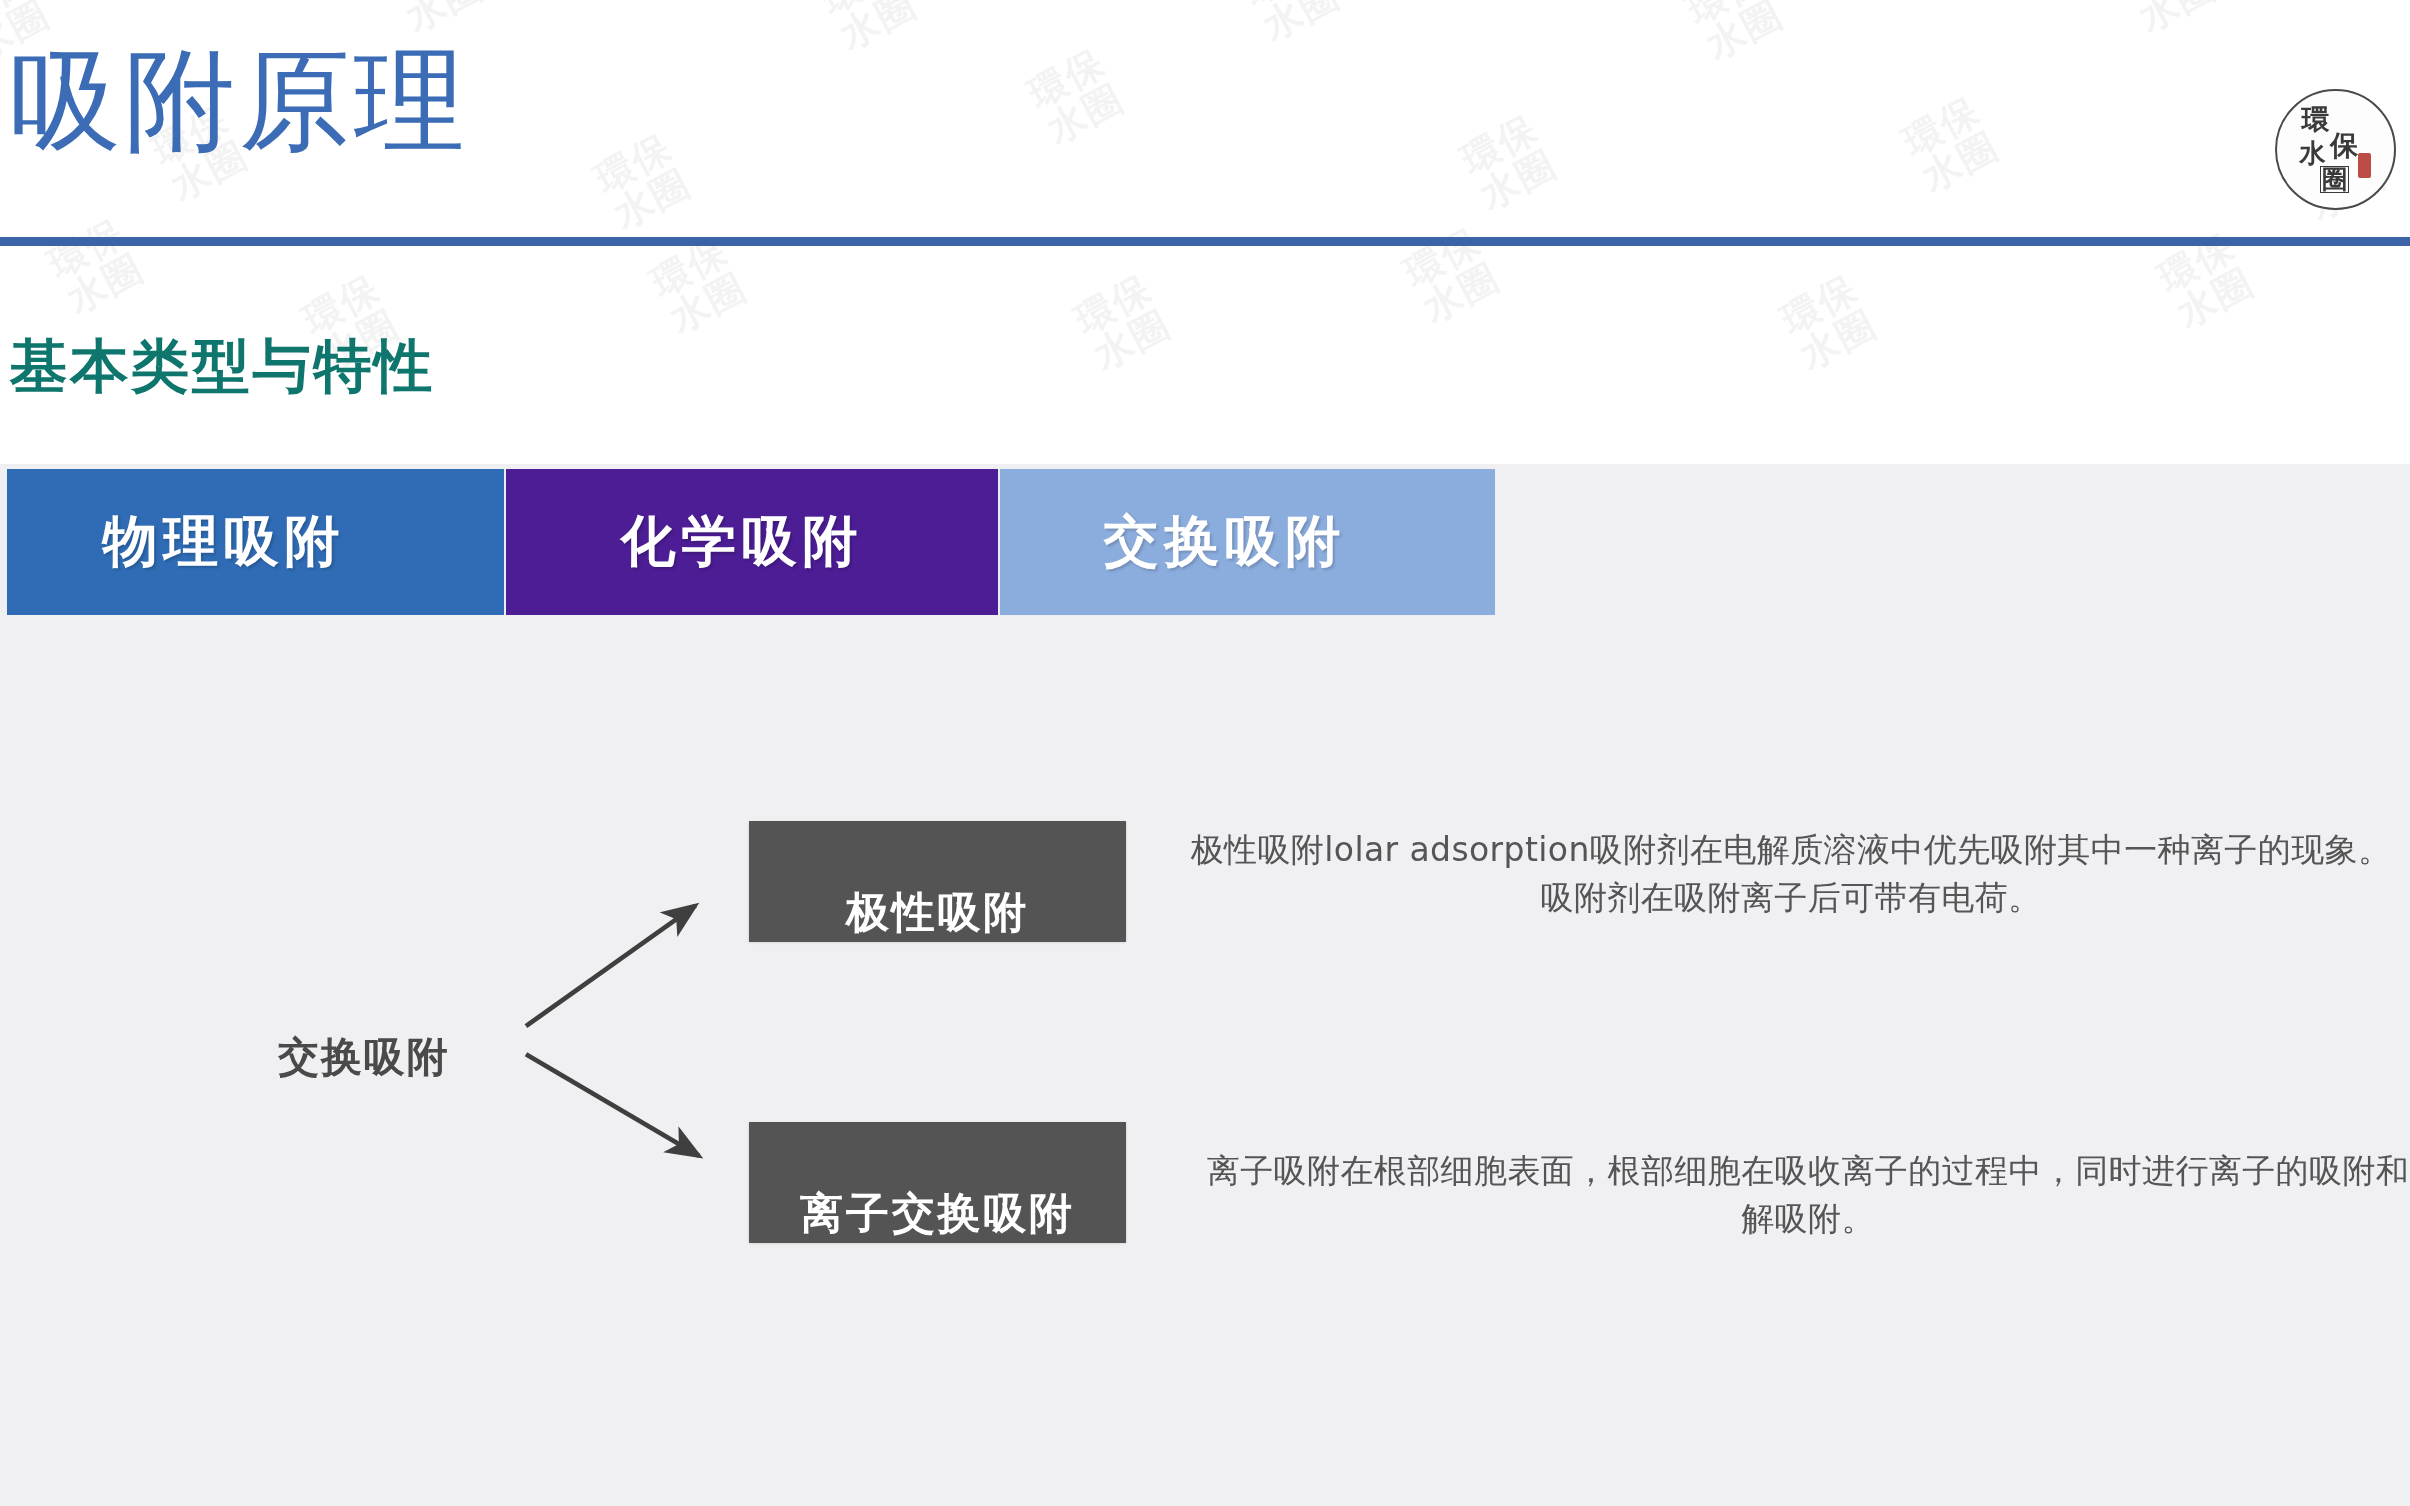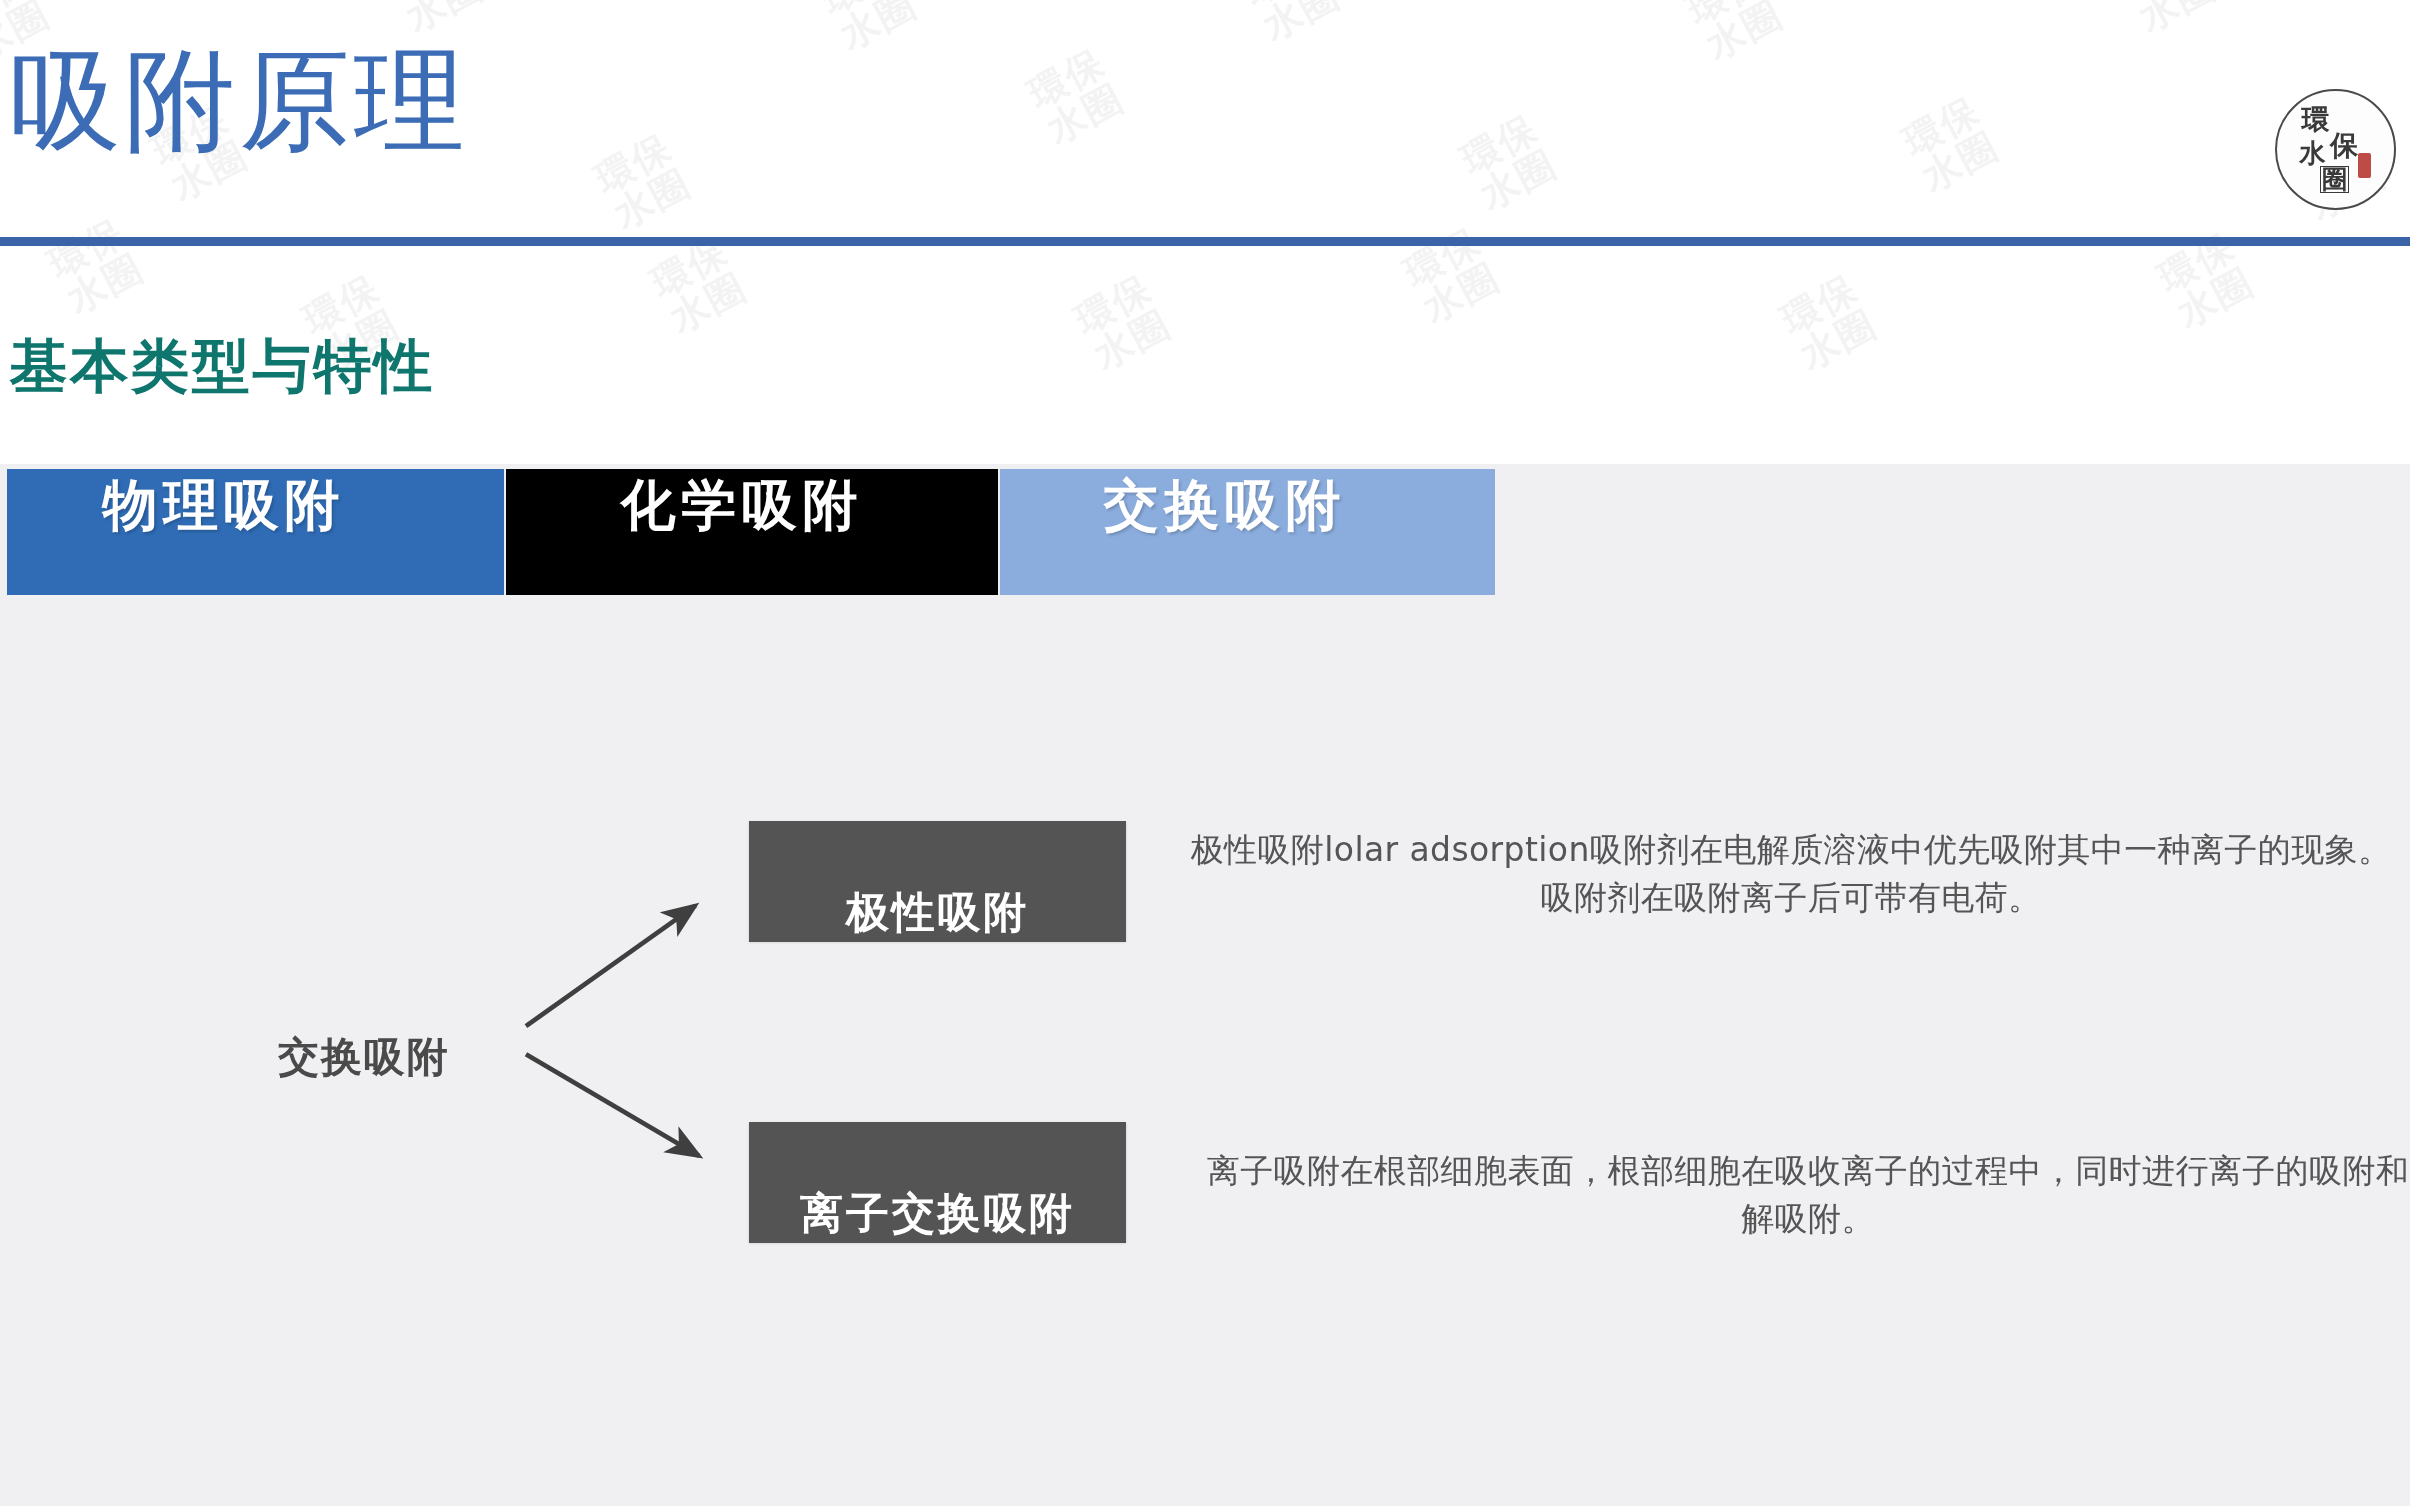--- a/index.html
+++ b/index.html
@@ -133,35 +133,35 @@
   
   .tabbar {
     position: absolute;
     left: 6.6px;
     top: 469px;
     height: 146px;
     display: flex;
     z-index: 5;
   }
   .tab {
-    height: 126px;
+    height: 146px;
     display: flex;
-    align-items: flex-start;
+    align-items: center;
     box-sizing: border-box;
   }
   .tab-label {
     font-size: 55px;
     font-weight: 700;
     color: #ffffff;
     letter-spacing: 5.6px;
     font-family: "DejaVu Sans", "Liberation Sans", sans-serif;
     text-shadow: 1.9px 1.9px 2.8px rgba(0,0,0,0.18);
   }
   .tab-0 { width: 497px; background: #2f6cb5; padding-left: 96px; }
-  .tab-1 { width: 494px; background: #000000; padding-left: 115px; border-left: 2.8px solid #e9edf4; }
+  .tab-1 { width: 494px; background: #4c1d95; padding-left: 115px; border-left: 2.8px solid #e9edf4; }
   .tab-2 { width: 497px; background: #8badde; padding-left: 104px; border-left: 2.8px solid #e9edf4; }
 
   
   .diagram { position: absolute; inset: 0; z-index: 6; }
 
   .root-label {
     position: absolute;
     left: 278px;
     top: 1030px;
     font-size: 41px;

